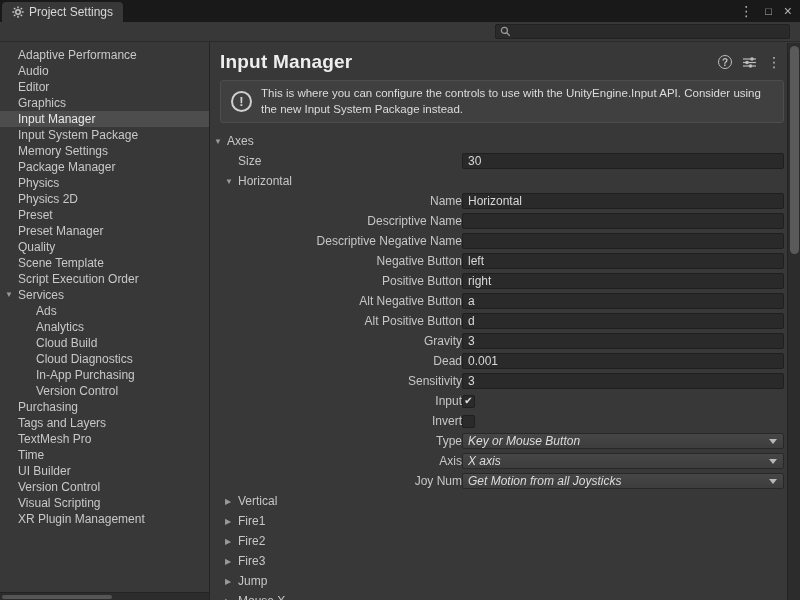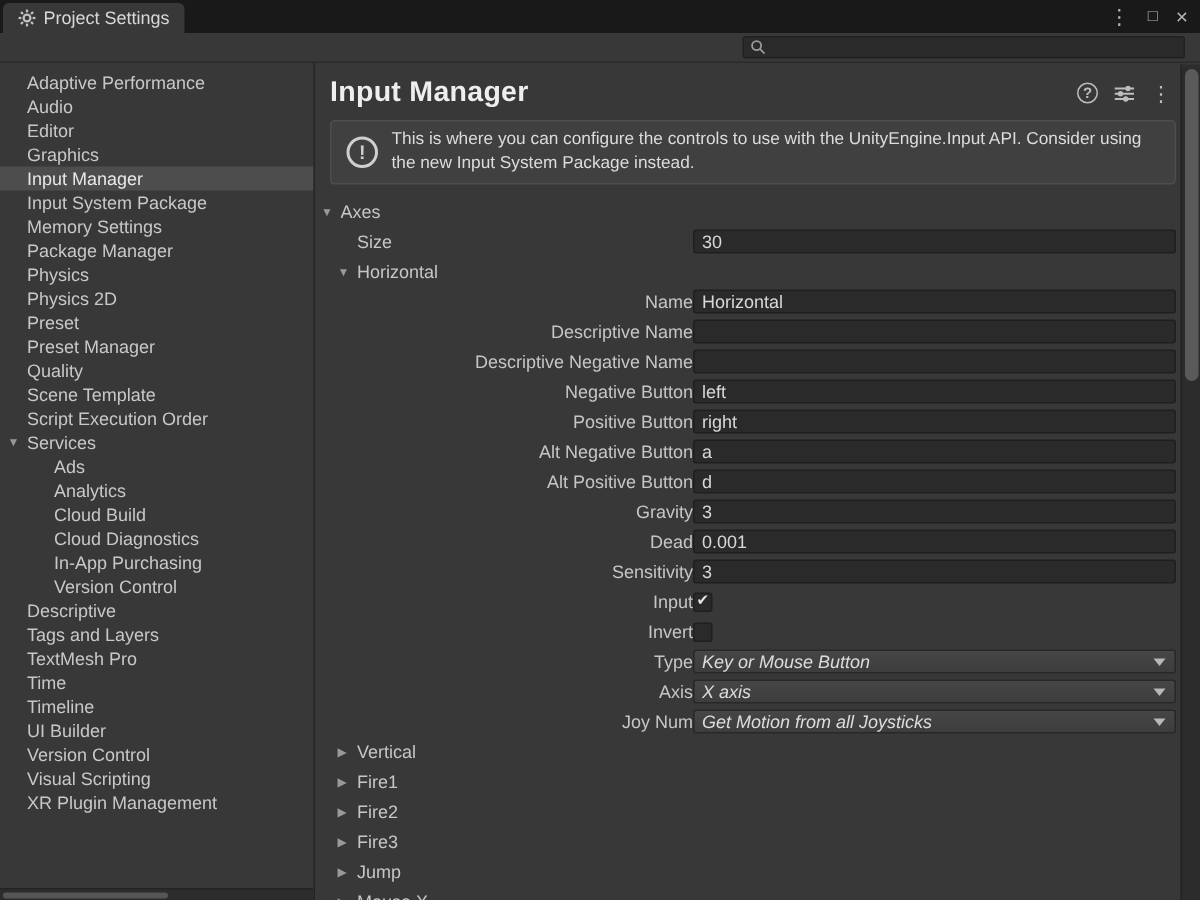--- a/index.html
+++ b/index.html
@@ -210,33 +210,30 @@
       <div class="side-item child">
           <span>Cloud Diagnostics</span>
         </div>
       <div class="side-item child">
           <span>In-App Purchasing</span>
         </div>
       <div class="side-item child">
           <span>Version Control</span>
         </div>
       <div class="side-item">
-          <span>Descriptive</span>
+          <span>Purchasing</span>
         </div>
       <div class="side-item">
           <span>Tags and Layers</span>
         </div>
       <div class="side-item">
           <span>TextMesh Pro</span>
         </div>
       <div class="side-item">
           <span>Time</span>
-        </div>
-      <div class="side-item">
-          <span>Timeline</span>
         </div>
       <div class="side-item">
           <span>UI Builder</span>
         </div>
       <div class="side-item">
           <span>Version Control</span>
         </div>
       <div class="side-item">
           <span>Visual Scripting</span>
         </div>

